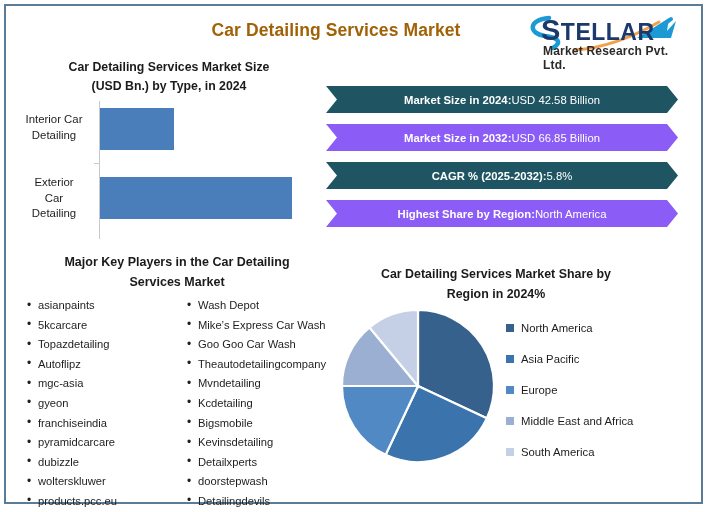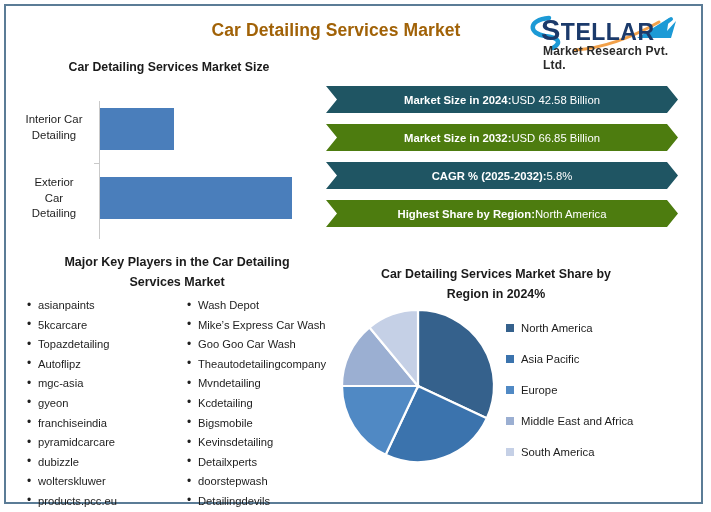--- a/index.html
+++ b/index.html
@@ -136,21 +136,21 @@
     height: 27px;
     margin-bottom: 11px;
     color: #ffffff;
     display: flex;
     align-items: center;
     justify-content: center;
     font-size: 11.3px;
     clip-path: polygon(0 0, 341px 0, 352px 50%, 341px 100%, 0 100%, 11px 50%);
   }
   .banner.dark  { background: #1f5563; }
-  .banner.light { background: #4d7c0f; }
+  .banner.light { background: #8b5cf6; }
   .banner .b-label { font-weight: bold; }
   .banner .b-value { font-weight: normal; }
 
   
   #players {
     position: absolute;
     left: 10px;
     top: 243px;
     width: 320px;
     height: 255px;
@@ -253,20 +253,21 @@
       <path d="M118 26 L150 6 L148 19 L157 9 L152 26 Z" fill="#1c9ad6"></path>
       <path d="M128 24 C138 18, 146 12, 152 7" fill="none" stroke="#1c9ad6" stroke-width="4" stroke-linecap="round"></path>
     </svg>
     <div class="logo-word"><span class="cap">S</span><span>TELLAR</span></div>
     <div class="logo-sub">Market Research Pvt. Ltd.</div>
   </div>
 
   <div id="bar-section">
     <div id="bar-title">
       <span>Car Detailing Services Market Size</span><br>
+      <span>(USD Bn.) by Type, in 2024</span>
     </div>
     <div id="bar-plot">
       <div class="bar-axis"></div>
       <div class="bar-tick" style="top:62px;"></div>
 
       <div class="bar-row" style="top:5px;">
         <div class="bar-label" style="top:6px;">Interior Car<br>Detailing</div>
         <div class="bar-rect" style="top: 2px; width: 74.413px; height: 42px; background: rgb(74, 126, 187);"></div>
       </div>
 

